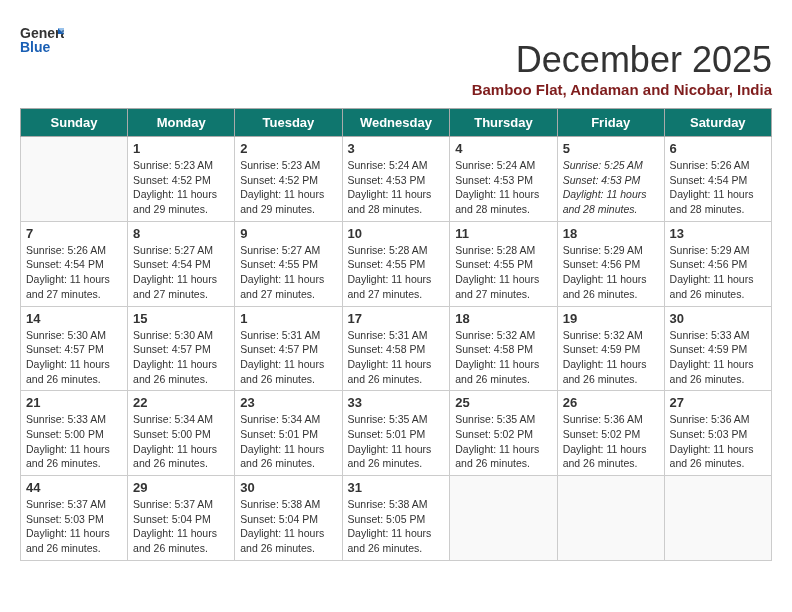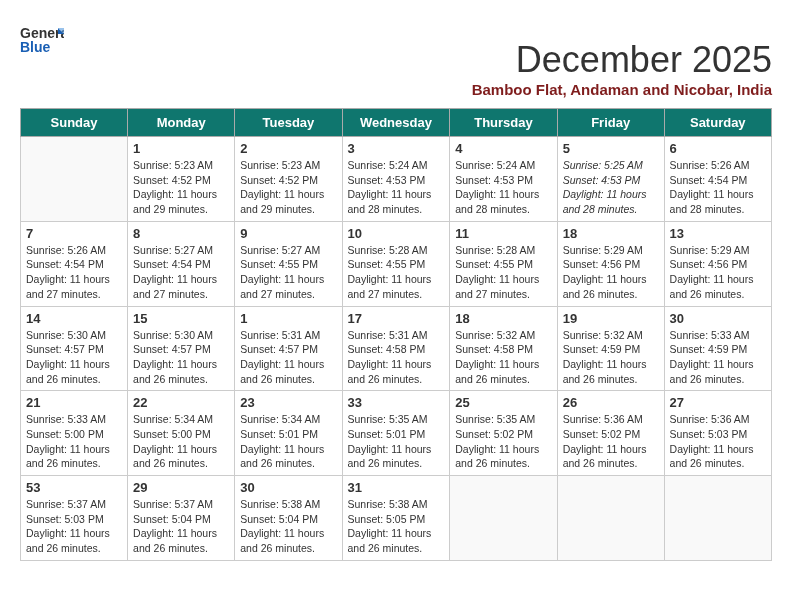--- a/index.html
+++ b/index.html
@@ -298,21 +298,21 @@
         <td>
           <span class="day-num">27</span>
           <div class="day-info" style="white-space: pre-line;">Sunrise: 5:36 AM
 Sunset: 5:03 PM
 Daylight: 11 hours
 and 26 minutes.</div>
         </td>
       </tr>
       <tr>
         <td>
-          <span class="day-num">53</span>
+          <span class="day-num">44</span>
           <div class="day-info" style="white-space: pre-line;">Sunrise: 5:37 AM
 Sunset: 5:03 PM
 Daylight: 11 hours
 and 26 minutes.</div>
         </td>
         <td>
           <span class="day-num">29</span>
           <div class="day-info" style="white-space: pre-line;">Sunrise: 5:37 AM
 Sunset: 5:04 PM
 Daylight: 11 hours

